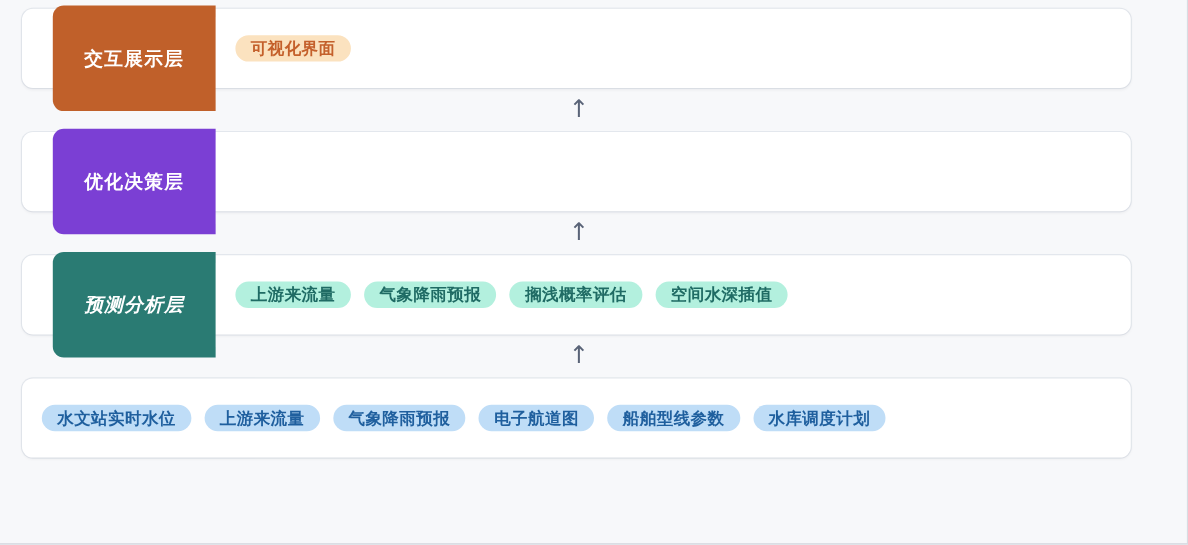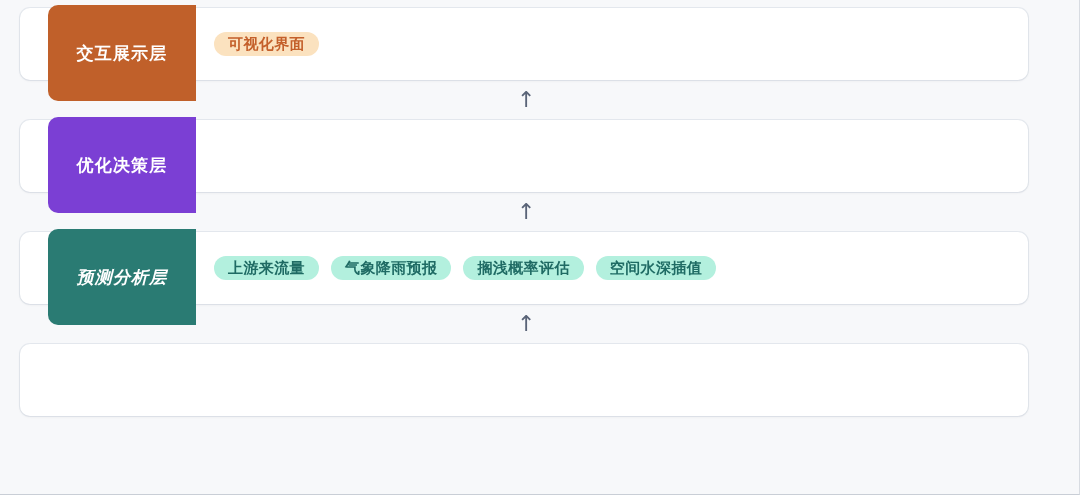--- a/index.html
+++ b/index.html
@@ -144,14 +144,22 @@
         <span class="tag">上游来流量</span>
         <span class="tag">气象降雨预报</span>
         <span class="tag">搁浅概率评估</span>
         <span class="tag">空间水深插值</span>
       </div>
     </div>
     <div class="connector">
       <span class="arrow-up">↑</span>
     </div>
     <div class="layer-row layer-3">
+      <div class="layer-items">
+        <span class="tag">水文站实时水位</span>
+        <span class="tag">上游来流量</span>
+        <span class="tag">气象降雨预报</span>
+        <span class="tag">电子航道图</span>
+        <span class="tag">船舶型线参数</span>
+        <span class="tag">水库调度计划</span>
+      </div>
     </div>
   </div>
 
 </body></html>

